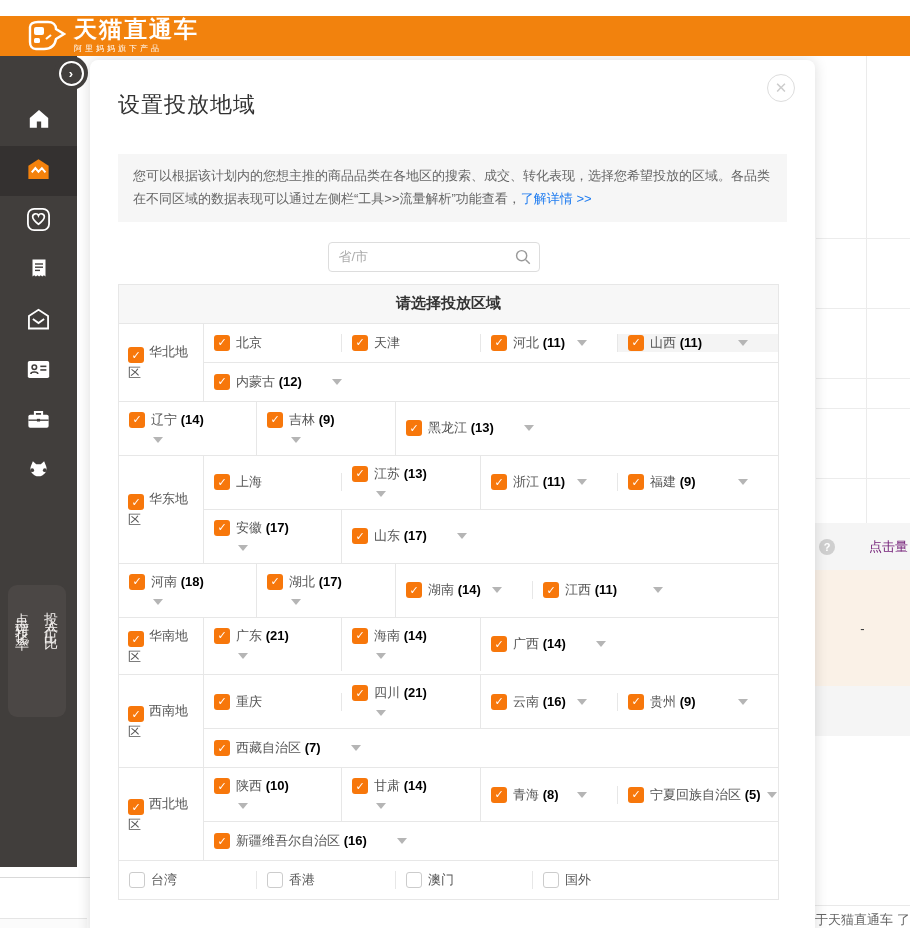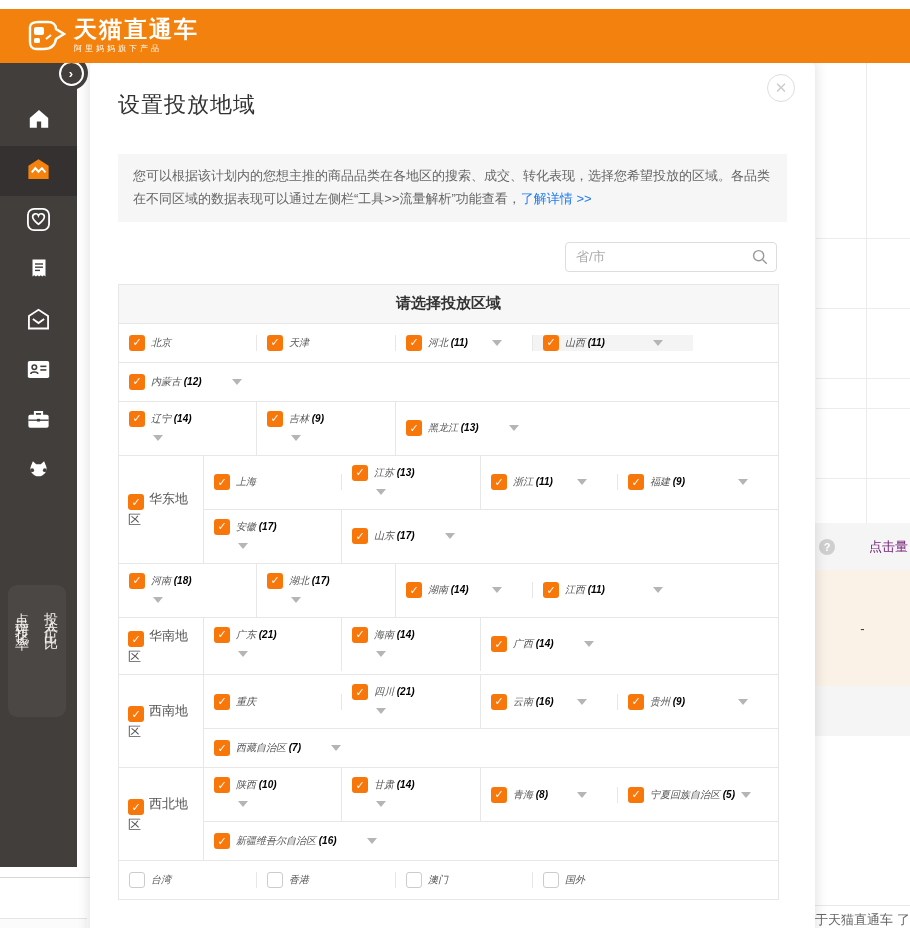--- a/index.html
+++ b/index.html
@@ -1,20 +1,20 @@
 <!DOCTYPE html>
 <html style="--accent: #F7770B; --header: #F2820D; --link: #1F7CF0;"><head>
 <meta charset="utf-8">
 <style>
   html,body{margin:0;padding:0;width:910px;height:928px;overflow:hidden;
     font-family:"Liberation Sans","DejaVu Sans",sans-serif;background:#fff;}
   .stage{position:relative;width:910px;height:928px;overflow:hidden;}
 
   
-  .topbar{position:absolute;left:0;top:9px;width:910px;height:54px;background:var(--header,#F2820D);display:flex;align-items:center;z-index:30;}
+  .topbar{position:absolute;left:0;top:16px;width:910px;height:40px;background:var(--header,#F2820D);display:flex;align-items:center;z-index:30;}
   .logo{display:flex;align-items:center;margin-left:26px;}
   .logo-icon{width:40px;height:34px;margin-right:8px;}
   .logo-txt .t1{color:#fff;font-size:23px;font-weight:700;letter-spacing:2px;line-height:23px;}
   .logo-txt .t2{color:#fff;font-size:8px;letter-spacing:3px;margin-top:2px;}
 
   
   .sidebar{position:absolute;left:0;top:46px;width:77px;height:821px;background:#413E3C;z-index:20;}
   .sb-toggle{position:absolute;left:54px;top:10px;width:34px;height:34px;border-radius:50%;background:#413E3C;display:flex;align-items:center;justify-content:center;cursor:pointer;}
   .sb-toggle .ring{width:21px;height:21px;border:2px solid #fff;border-radius:50%;display:flex;align-items:center;justify-content:center;color:#fff;font-size:13px;font-weight:700;line-height:1;}
   .sb-items{padding-top:50px;}
@@ -36,41 +36,41 @@
   .bl-area{position:absolute;left:0;top:867px;width:90px;height:61px;background:#fff;z-index:2;}
   .bl-line1{position:absolute;left:0;top:10px;width:90px;height:1px;background:#d9d9d9;}
   .bl-box{position:absolute;left:0;top:51px;width:87px;height:10px;background:#fbfbfb;border-top:1px solid #e5e5e5;}
 
   
   .modal{position:absolute;left:90px;top:60px;width:725px;height:880px;background:#fff;border-radius:8px 8px 0 0;box-shadow:0 0 14px rgba(0,0,0,.14);z-index:10;}
   .close-btn{position:absolute;top:14px;right:20px;width:26px;height:26px;border-radius:50%;border:1px solid #ddd;color:#ccc;font-size:15px;display:flex;align-items:center;justify-content:center;cursor:pointer;background:#fff;}
   .m-title{margin:30px 0 0 28px;font-size:22px;color:#333;font-weight:500;letter-spacing:1px;}
   .notice{margin:34px 28px 0 28px;background:#F6F6F6;padding:11px 15px;font-size:13px;color:#666;line-height:1.75;}
   .notice a{color:var(--link,#1F7CF0);text-decoration:none;cursor:pointer;}
-  .search-row{display:flex;justify-content:flex-end;margin:20px 38px 0 0;}
+  .search-row{display:flex;justify-content:center;margin:20px 38px 0 0;}
   .search-box{position:relative;width:212px;height:30px;}
   .search-box input{width:100%;height:100%;box-sizing:border-box;border:1px solid #ddd;border-radius:4px;padding:0 32px 0 10px;font-size:13px;color:#333;outline:none;font-family:inherit;}
   .search-box input::placeholder{color:#aaa;}
   .search-ic{position:absolute;right:8px;top:6px;width:18px;height:18px;cursor:pointer;}
 
   
   .rtable{margin:12px 0 0 28px;width:659px;border:1px solid #E7E7E7;box-sizing:content-box;}
   .rt-head{height:38px;background:#F7F7F7;display:flex;align-items:center;justify-content:center;font-size:15px;font-weight:700;color:#333;border-bottom:1px solid #E7E7E7;}
   .region-row{display:flex;border-bottom:1px solid #E7E7E7;}
   .region-row:last-child{border-bottom:none;}
   .region-cell{width:85px;box-sizing:border-box;border-right:1px solid #E7E7E7;display:flex;align-items:center;padding:8px 4px 8px 9px;cursor:pointer;}
   .region-cell .rc-label{font-size:13px;color:#555;line-height:19px;}
   .subrows{flex:1;display:flex;flex-direction:column;}
   .subrow{display:flex;align-items:center;min-height:38px;border-bottom:1px solid #E7E7E7;}
   .subrow:last-child{border-bottom:none;}
   .subrow.tall{min-height:53px;}
   .cell{box-sizing:border-box;display:flex;align-items:center;padding-left:10px;cursor:pointer;}
   .cell.bR{border-right:1px solid #E7E7E7;}
   .cell.hl{background:#F4F4F4;}
-  .cell .plabel{font-size:10px;color:#555;margin-left:6px;white-space:nowrap;font-style:italic;}
+  .cell .plabel{font-size:13px;color:#555;margin-left:6px;white-space:nowrap;}
   .cell .plabel b{color:#000000;}
   .cell.below{flex-direction:column;align-items:flex-start;justify-content:flex-start;align-self:stretch;padding-top:9px;}
   .cell.below .line1{display:flex;align-items:center;}
   .cell.below .tri{margin:8px 0 0 24px;}
   .tri{width:0;height:0;border-left:5px solid transparent;border-right:5px solid transparent;border-top:6px solid #b5b5b5;display:inline-block;cursor:pointer;}
   .gap-far{margin-left:auto;margin-right:30px;}
   .gap-near{margin-left:30px;}
   .gap-tight{margin-left:6px;margin-right:4px;}
 
   .cb{width:16px;height:16px;border-radius:3px;display:inline-flex;align-items:center;justify-content:center;flex:none;cursor:pointer;}
@@ -199,20 +199,23 @@
         <svg class="search-ic" viewBox="0 0 20 20">
           <circle cx="8.5" cy="8.5" r="5.6" fill="none" stroke="#999" stroke-width="1.6"></circle>
           <line x1="13" y1="13" x2="17.5" y2="17.5" stroke="#999" stroke-width="1.6"></line>
         </svg>
       </div>
     </div>
     <div class="rtable">
       <div class="rt-head">请选择投放区域</div>
       <div id="rt-body">
           <div class="region-row">
+            <div class="region-cell">
+              <div><span class="cb on">✓</span><span class="rc-label">华北地区</span></div>
+            </div>
             <div class="subrows">
               <div class="subrow">
                 <div class="cell bR" style="width: 138px;">
                   <span class="cb on">✓</span>
                   <span class="plabel">北京</span>
                 </div>
                 <div class="cell bR" style="width: 139px;">
                   <span class="cb on">✓</span>
                   <span class="plabel">天津</span>
                 </div>

